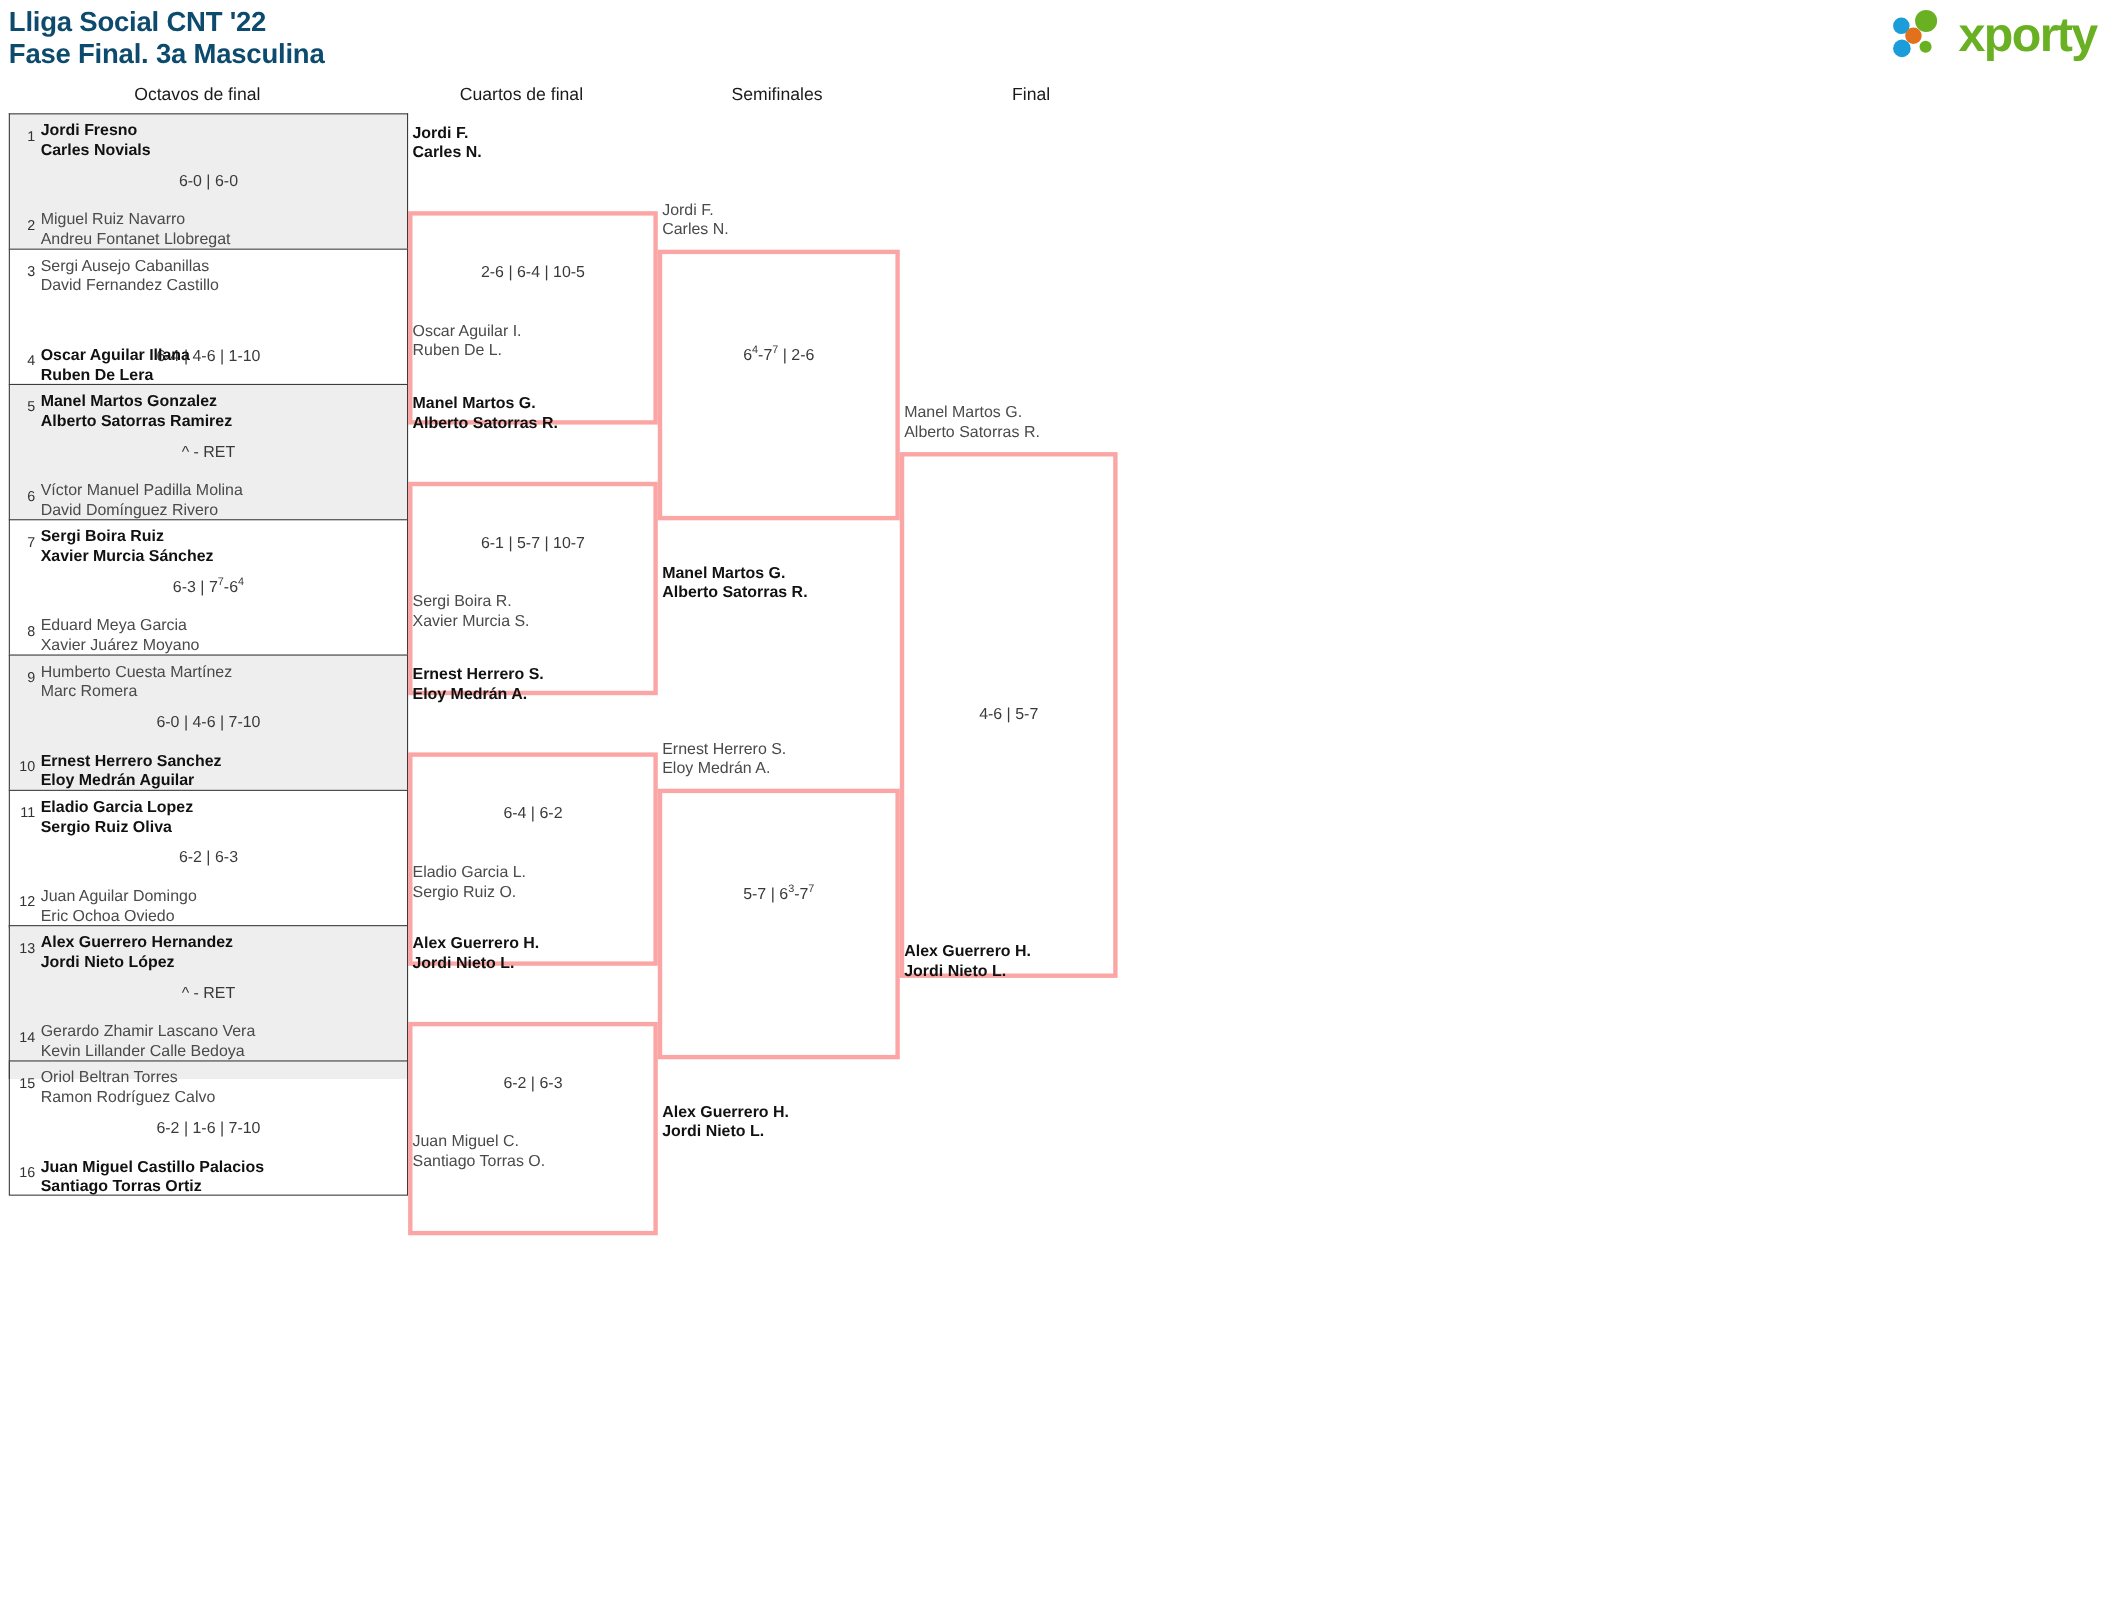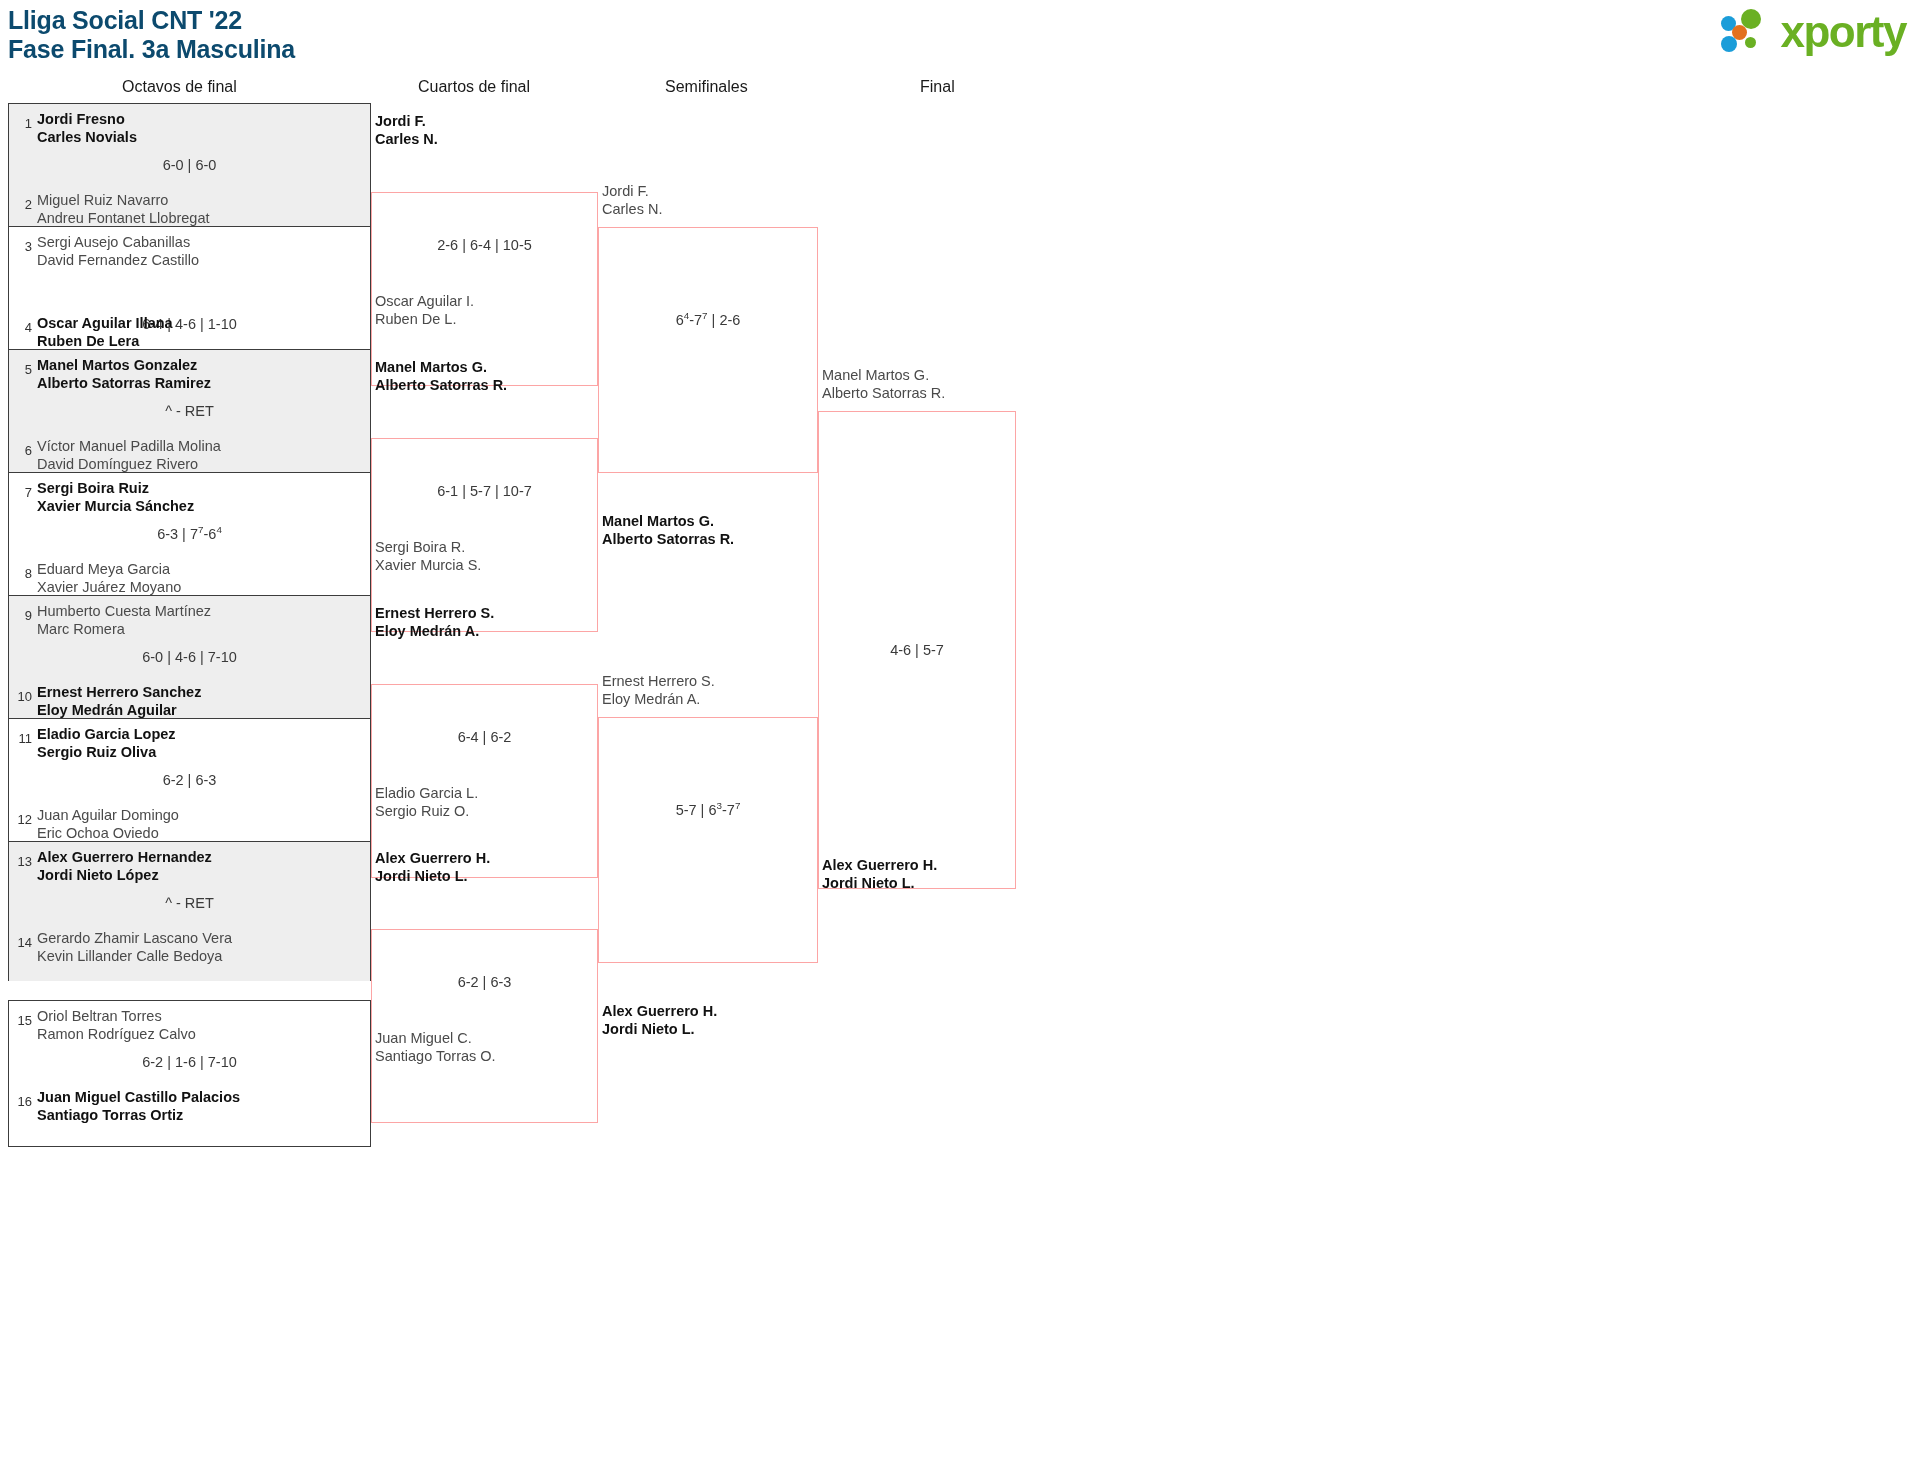--- a/index.html
+++ b/index.html
@@ -94,21 +94,21 @@
     left: 0; right: 0;
     text-align: center;
     font-size: 14.5px;
     color: #3a3a3a;
   }
 
   
   .mbox {
     position: absolute;
     box-sizing: border-box;
-    border: 1px solid #fca5a5;
+    border: 4px solid #fca5a5;
   }
   .mbox-score {
     position: absolute;
     left: 0; right: 0;
     top: 50%;
     transform: translateY(-50%);
     text-align: center;
     font-size: 14.5px;
     color: #3a3a3a;
     white-space: nowrap;
@@ -232,21 +232,21 @@
         <span class="nm">Alex Guerrero Hernandez</span>
         <span class="nm">Jordi Nieto López</span>
       </span>
       <span class="r1-score" style="top:53px;">^ - RET</span>
       <span class="r1-seed" style="top:93px;">14</span>
       <span class="r1-team loser" style="top:87px;">
         <span class="nm">Gerardo Zhamir Lascano Vera</span>
         <span class="nm">Kevin Lillander Calle Bedoya</span>
       </span>
     </div>
-    <div class="r1-match last" style="top:1000px;height:147px;">
+    <div class="r1-match last" style="top:964px;height:123px;">
       <span class="r1-seed" style="top:12px;">15</span>
       <span class="r1-team loser" style="top:6px;">
         <span class="nm">Oriol Beltran Torres</span>
         <span class="nm">Ramon Rodríguez Calvo</span>
       </span>
       <span class="r1-score" style="top:53px;">6-2 | 1-6 | 7-10</span>
       <span class="r1-seed" style="top:93px;">16</span>
       <span class="r1-team winner" style="top:87px;">
         <span class="nm">Juan Miguel Castillo Palacios</span>
         <span class="nm">Santiago Torras Ortiz</span>

